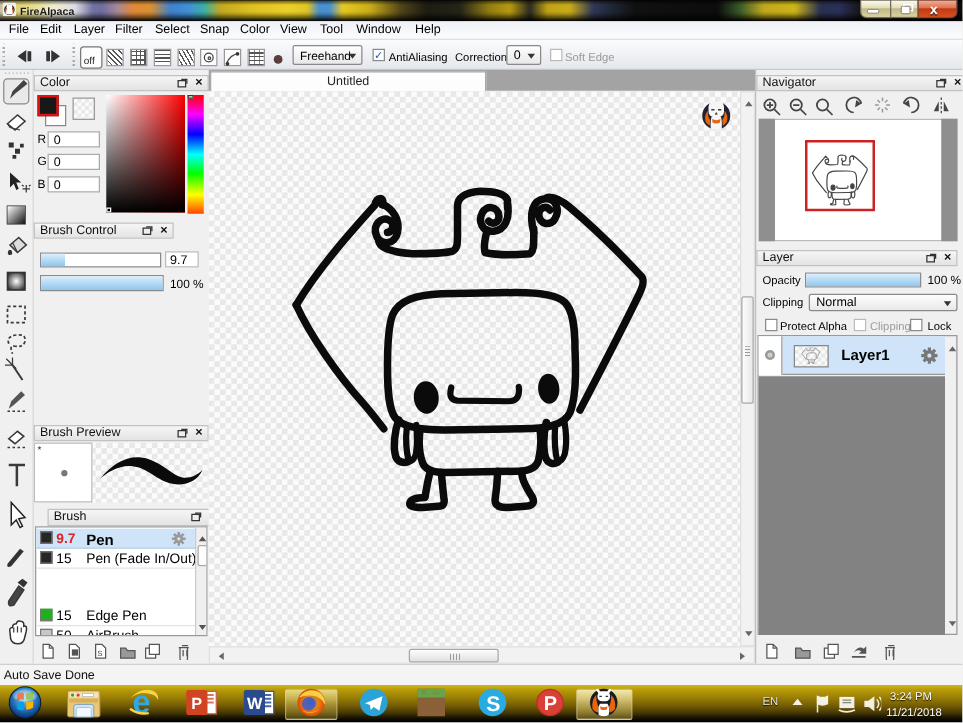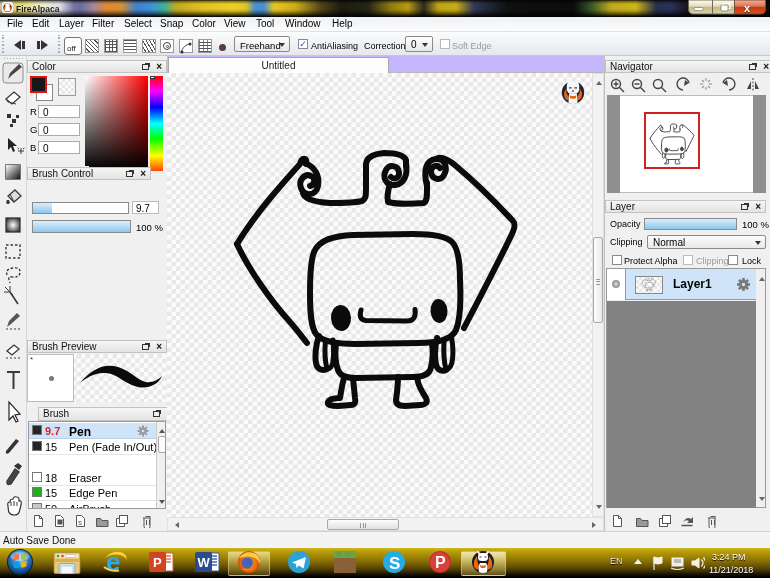--- a/index.html
+++ b/index.html
@@ -28,21 +28,21 @@
 
 .ptitle{position:absolute;background:linear-gradient(#f6f6f6,#e3e3e3);border:1px solid #c2c2c2;font-size:10px;color:#111;padding-left:4px}
 .ptitle .flo{position:absolute;right:17px;top:3px;width:7px;height:6px;border:1px solid #333;background:#eee;box-shadow:2px -2px 0 -1px #333}
 .ptitle .xx{position:absolute;right:4px;top:0px;font-size:10px;color:#111;font-weight:bold}
 
 .sld{position:absolute;border:1px solid #8a8a8a;background:#fff}
 .sld .fill{position:absolute;left:0;top:0;height:100%;background:linear-gradient(#dceefb,#8ec7ef)}
 
 .checker{background-image:linear-gradient(45deg,#e7e7e7 25%,transparent 25%,transparent 75%,#e7e7e7 75%),linear-gradient(45deg,#e7e7e7 25%,#fbfbfb 25%,#fbfbfb 75%,#e7e7e7 75%);background-size:9px 9px;background-position:0 0,4.5px 4.5px}
 
-#tabbar{position:absolute;left:167px;top:56px;width:437px;height:17px;background:#c4b5fd;border-bottom:1px solid #b8b8b8}
+#tabbar{position:absolute;left:167px;top:56px;width:437px;height:17px;background:#a3a3a3;border-bottom:1px solid #b8b8b8}
 #tab{position:absolute;left:1px;top:1px;width:221px;height:16px;background:#fdfdfd;border:1px solid #a8a8a8;border-bottom:none;font-size:10px;text-align:center;padding-top:2px;color:#222}
 #canvas{position:absolute;left:167px;top:73px;width:425px;height:444px}
 
 .scrtrack{position:absolute;background:#f2f2f2;border:1px solid #e0e0e0}
 .scrthumb{position:absolute;background:linear-gradient(90deg,#fdfdfd,#e8e8e8);border:1px solid #a8a8a8;border-radius:2px}
 
 #rightdock{position:absolute;left:604px;top:56px;width:166px;height:475px;background:#f0f0f0;border-left:1px solid #c0c0c0}
 
 #statusbar{position:absolute;left:0;top:531px;width:770px;height:17px;background:#f4f4f4;border-top:1px solid #d0d0d0;font-size:10px;color:#111;padding:3px 0 0 3px}
 
@@ -221,21 +221,21 @@
 <div class="lbl" style="left:30px;top:124px">G</div>
 <div class="abs" style="left:38px;top:123px;width:42px;height:13px;background:#fff;border:1px solid #aaa;font-size:10px;padding:1px 0 0 4px">0</div>
 <div class="lbl" style="left:30px;top:142px">B</div>
 <div class="abs" style="left:38px;top:141px;width:42px;height:13px;background:#fff;border:1px solid #aaa;font-size:10px;padding:1px 0 0 4px">0</div>
 <div class="abs" style="left:85px;top:76px;width:63px;height:94px;background:linear-gradient(to bottom,rgba(0,0,0,0),#000),linear-gradient(to right,#fff,#f00)">
   <div style="position:absolute;left:0px;bottom:0px;width:4px;height:4px;border:1px solid #fff;background:#000"></div>
   </div>
 <div class="abs" style="left:150px;top:76px;width:13px;height:95px;background:linear-gradient(#f00 0%,#f0f 16%,#00f 33%,#0ff 50%,#0f0 66%,#ff0 84%,#f40 100%)">
   <div style="position:absolute;left:0;top:0;width:5px;height:3px;border:1px solid #333;background:#eee"></div>
   </div>
-<div class="ptitle" style="left:27px;top:167px;width:124px;height:13px">Brush Control<span class="flo"></span><span class="xx">×</span></div>
+<div class="ptitle" style="left:27px;top:178px;width:112px;height:13px">Brush Control<span class="flo"></span><span class="xx">×</span></div>
 <div class="sld" style="left:32px;top:202px;width:97px;height:12px">
     <div class="fill" style="width:19px"></div>
   </div>
 <div class="abs" style="left:132px;top:201px;width:27px;height:13px;background:#fff;border:1px solid #bbb;font-size:10px;padding:1px 0 0 3px">9.7</div>
 <div class="sld" style="left:32px;top:220px;width:99px;height:13px">
     <div class="fill" style="width:100%"></div>
   </div>
 <div class="lbl" style="left:136px;top:222px">100 %</div>
 <div class="ptitle" style="left:27px;top:340px;width:140px;height:13px">Brush Preview<span class="flo"></span><span class="xx">×</span></div>
 <div class="abs checker" style="left:27px;top:354px;width:139px;height:48px"></div>
@@ -260,25 +260,20 @@
           <line x1="9.9" y1="2.1" x2="2.1" y2="9.9"></line>
         </g>
         <circle cx="6" cy="6" r="3.6" fill="#9a9a9a"></circle>
         <circle cx="6" cy="6" r="1.3" fill="#cfe4f8"></circle>
       </svg>
   </div>
   <div style="position:absolute;left:0;top:16.5px;width:127px;height:16px;border-bottom:1px solid #e4e4e4">
     <div style="position:absolute;left:3px;top:2px;width:10px;height:10px;background:#262626;border:1px solid #777"></div>
     <span style="position:absolute;left:16px;top:2px">15</span>
       <span style="position:absolute;left:40px;top:2px">Pen (Fade In/Out)</span>
-    </div>
-  <div style="position:absolute;left:0;top:47.5px;width:127px;height:16px;border-bottom:1px solid #e4e4e4">
-    <div style="position:absolute;left:3px;top:2px;width:10px;height:10px;background:#fff;border:1px solid #777"></div>
-    <span style="position:absolute;left:16px;top:2px">18</span>
-      <span style="position:absolute;left:40px;top:2px">Eraser</span>
     </div>
   <div style="position:absolute;left:0;top:63px;width:127px;height:16px;border-bottom:1px solid #e4e4e4">
     <div style="position:absolute;left:3px;top:2px;width:10px;height:10px;background:#1faf1f;border:1px solid #777"></div>
     <span style="position:absolute;left:16px;top:2px">15</span>
       <span style="position:absolute;left:40px;top:2px">Edge Pen</span>
     </div>
   <div style="position:absolute;left:0;top:78.5px;width:127px;height:16px">
     <div style="position:absolute;left:3px;top:2px;width:10px;height:10px;background:#c8c8c8;border:1px solid #777"></div>
     <span style="position:absolute;left:16px;top:2px">50</span>
       <span style="position:absolute;left:40px;top:2px">AirBrush</span>

